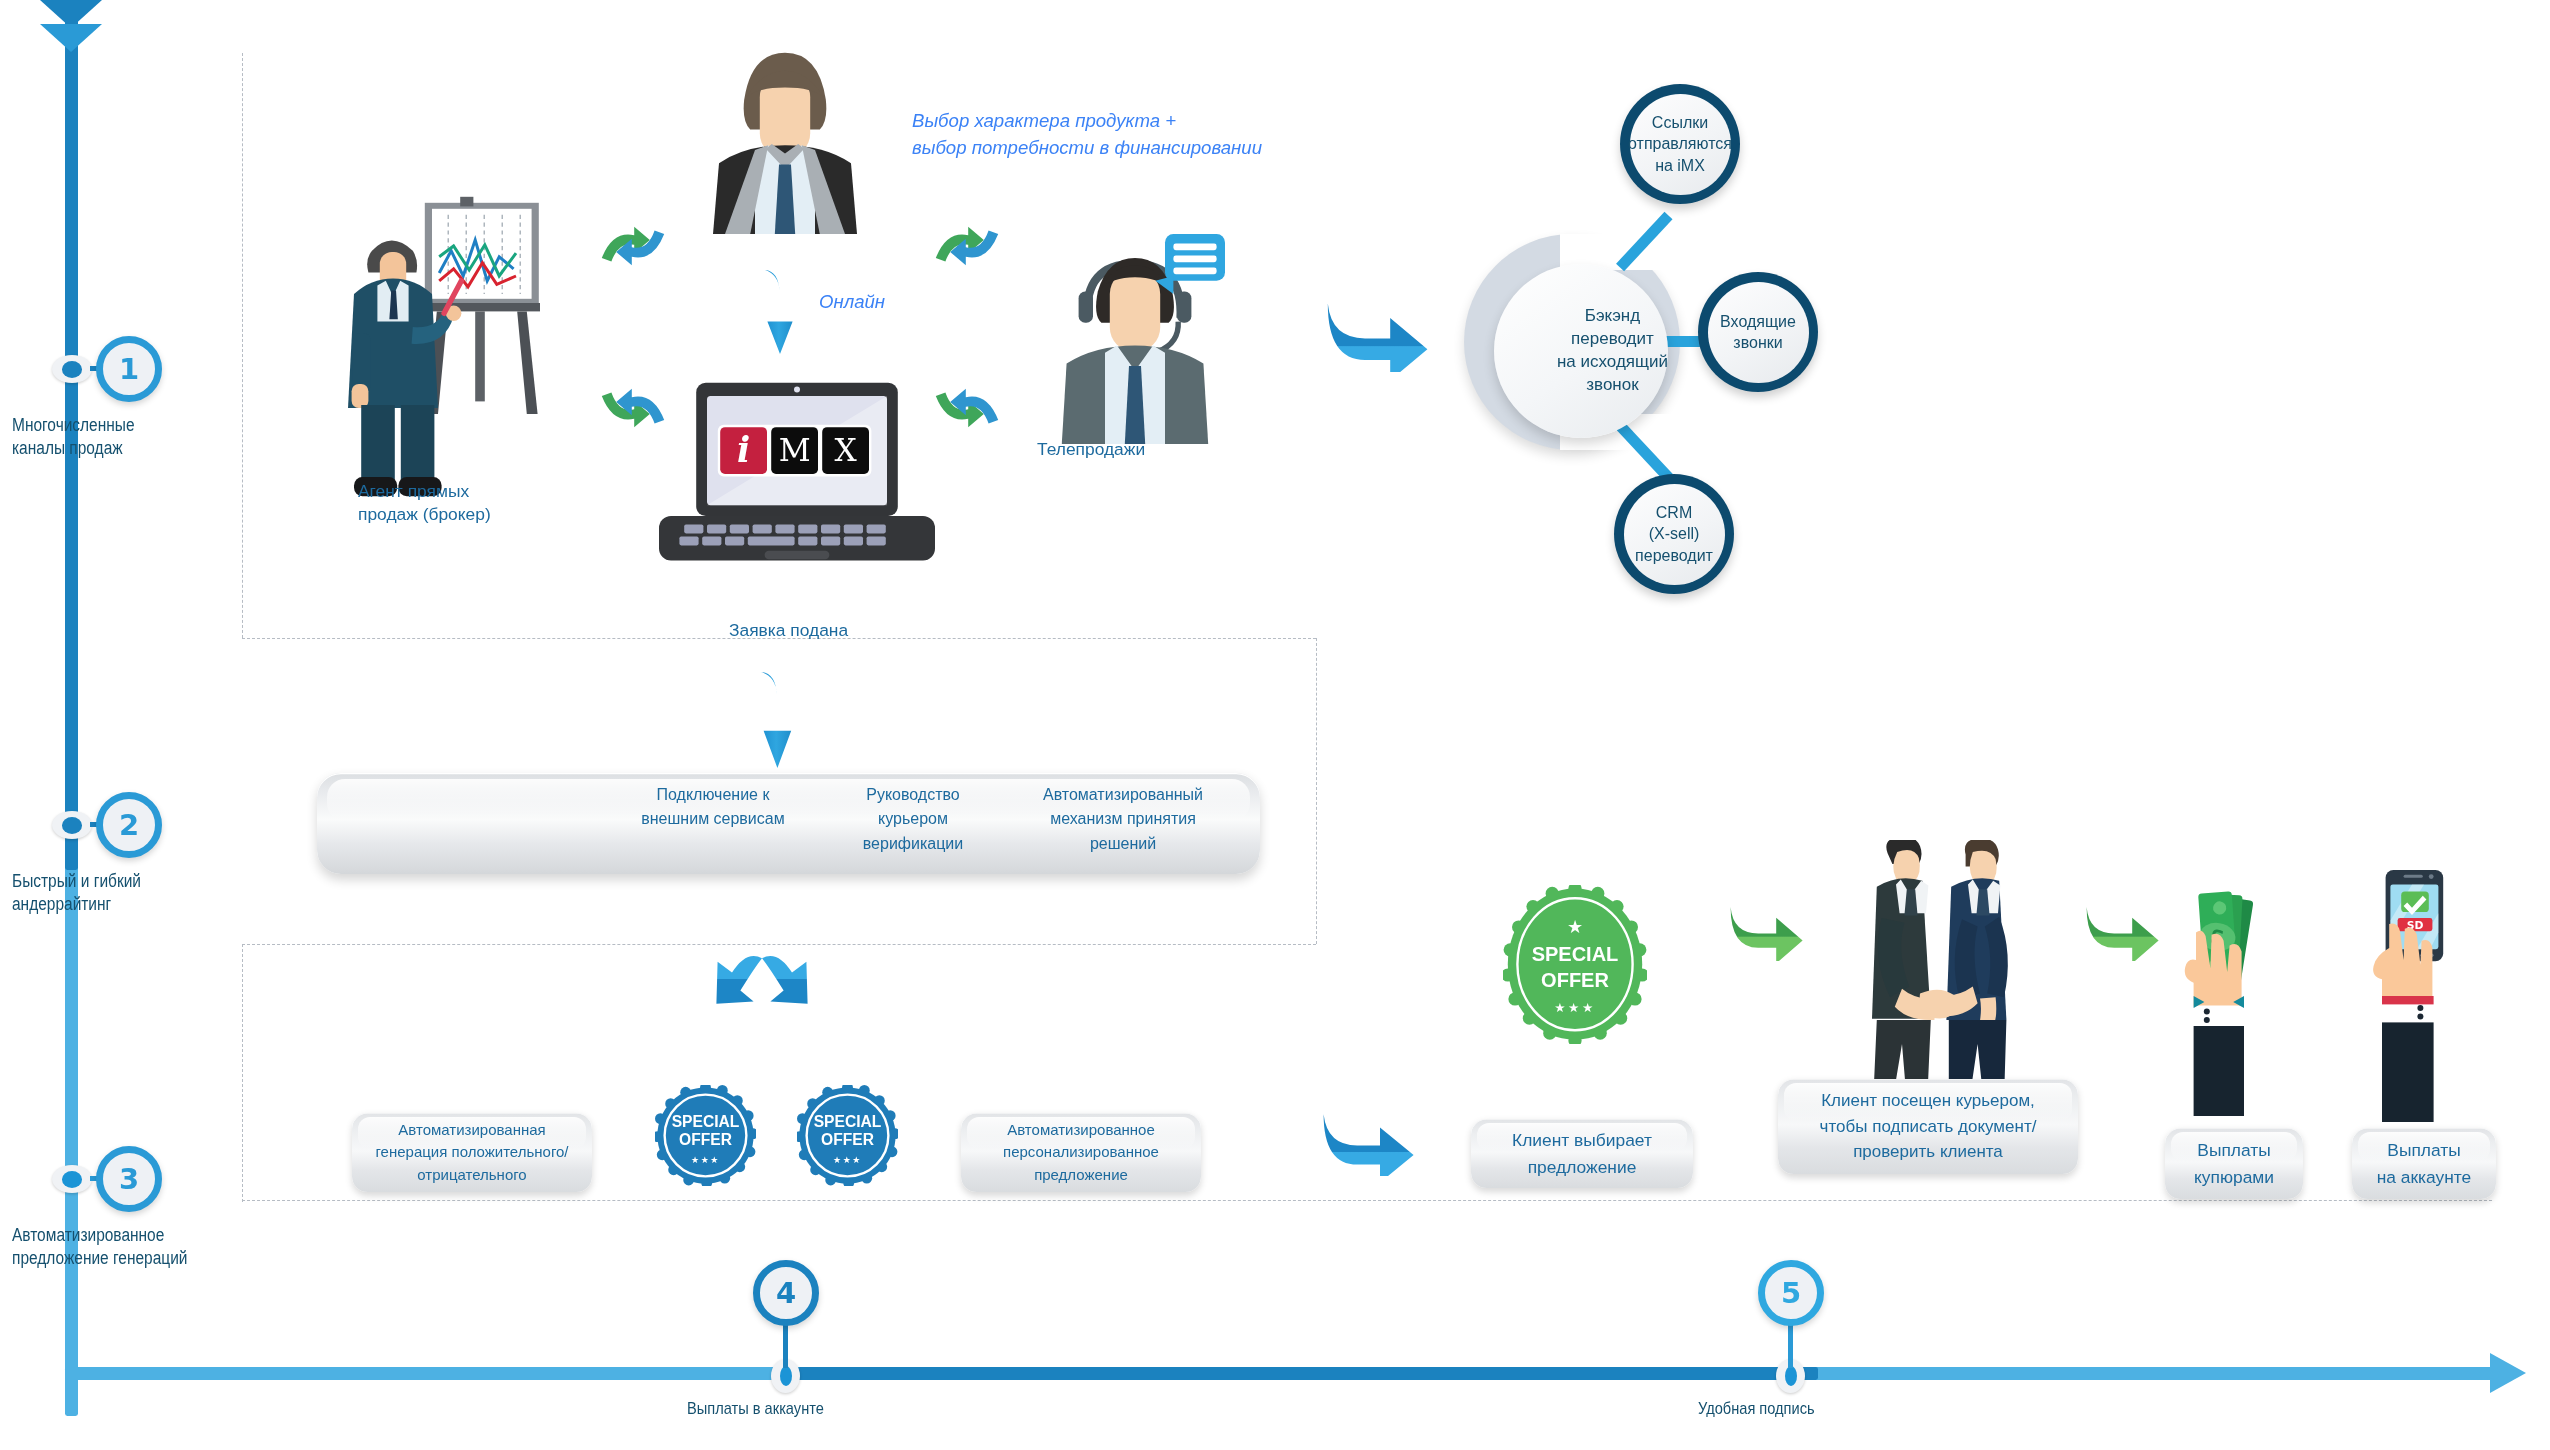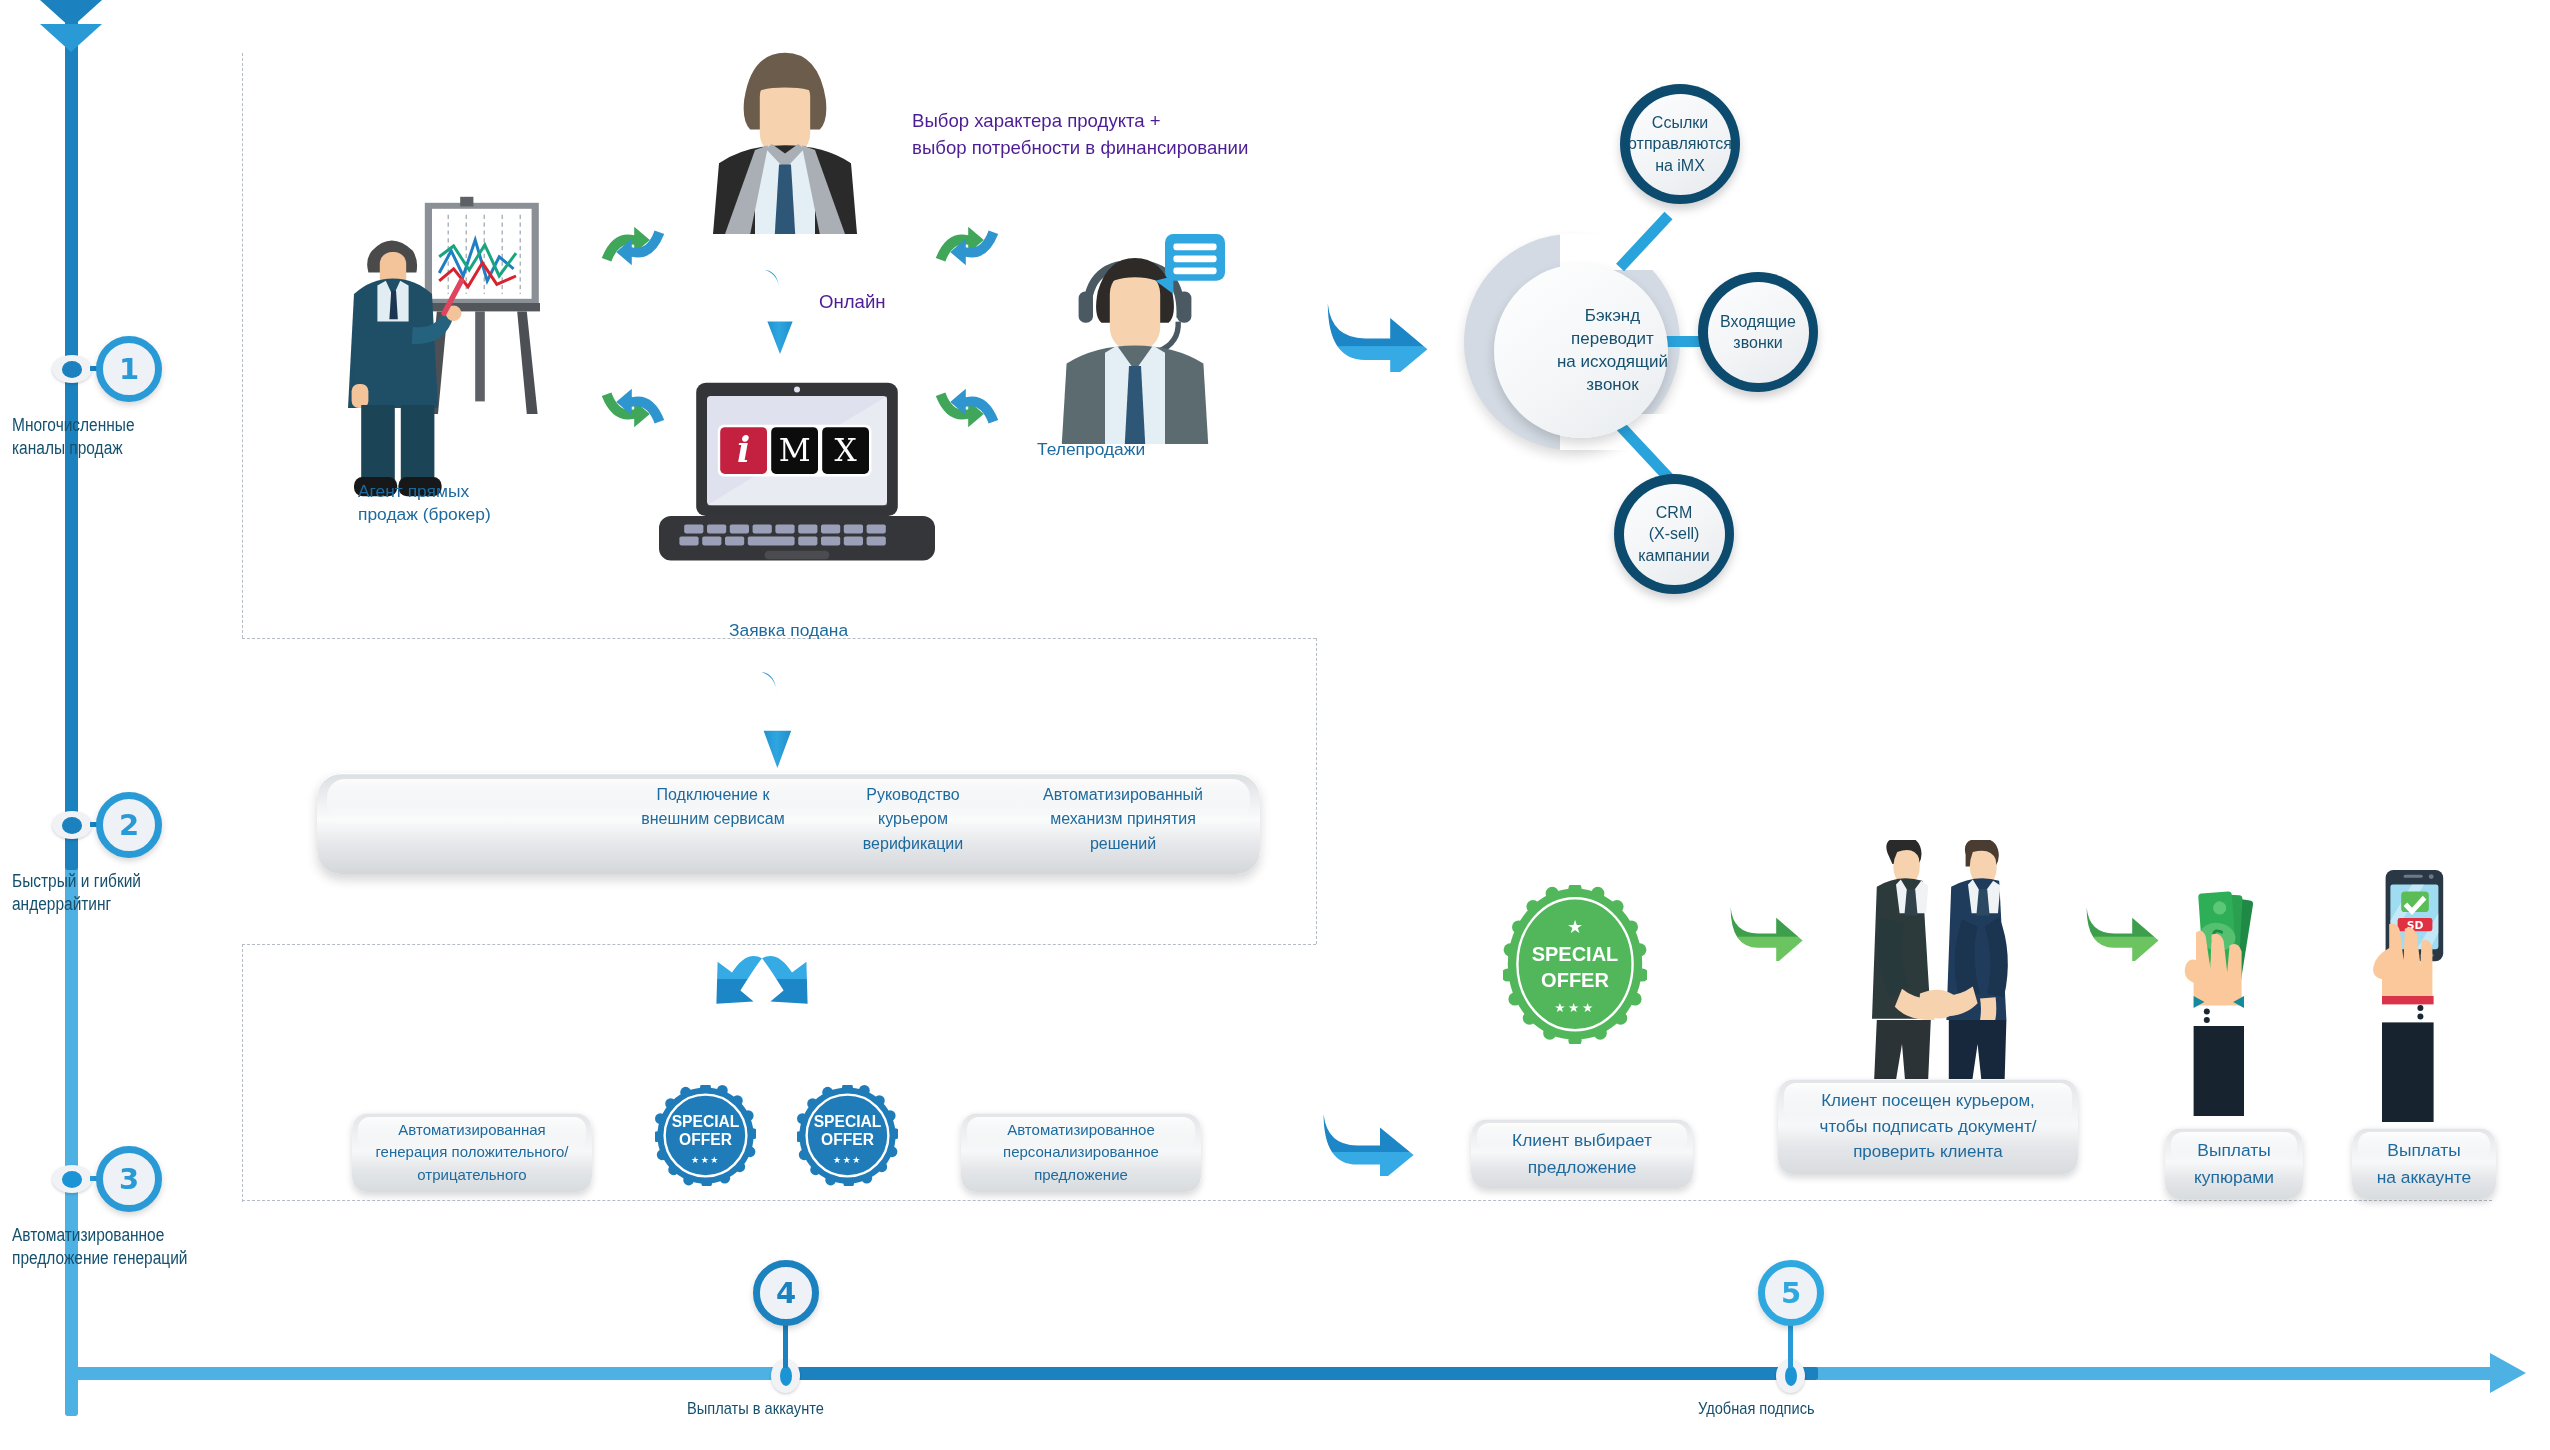--- a/index.html
+++ b/index.html
@@ -48,21 +48,21 @@
   .bigcap{position:absolute;border-radius:24px;
      background:linear-gradient(180deg,#dcdfe2 0%,#e9ebee 20%,#fafbfb 46%,#e6e8eb 70%,#d4d7da 100%);
      box-shadow:0 5.4px 10.8px rgba(0,0,0,.16), inset 0 1.2px 0 #fff;}
   .bigcap::before{content:"";position:absolute;left:9.6px;right:9.6px;top:6px;height:42%;
      border-radius:18px;background:linear-gradient(180deg,rgba(255,255,255,.9),rgba(255,255,255,0));}
   .col-txt{position:absolute;color:#1d6a9e;text-align:center;line-height:1.52;white-space:pre-line;
      font-stretch:condensed;font-size:16px;}
 
   
   .lbl{position:absolute;color:#1d6a9e;line-height:1.3;white-space:pre-line;}
-  .lbl.dk{color:#4c1d95;}
+  .lbl.dk{color:#3b82f6;font-style:italic;}
 
   
   .ocircle{position:absolute;border-radius:50%;background:#0c4a6e;
      box-shadow:0 5.4px 9.6px rgba(0,0,0,.19);display:flex;align-items:center;justify-content:center;}
   .ocircle .face{border-radius:50%;background:linear-gradient(150deg,#fdfdfe 0%,#f2f4f6 55%,#e7eaed 100%);
      display:flex;align-items:center;justify-content:center;}
   .ocircle .t{color:#16506e;text-align:center;line-height:1.32;white-space:pre-line;font-size:16px;}
   .hubring{position:absolute;border-radius:50%;background:#d3dae3;box-shadow:0 6px 12px rgba(0,0,0,.14);}
   .hubface{position:absolute;border-radius:50%;
      background:linear-gradient(145deg,#ffffff 0%,#f4f6f8 55%,#e8ebee 100%);
@@ -342,21 +342,21 @@
   <div class="ocircle" style="left:1698px;top:272px;width:120px;height:120px;">
     <div class="face" style="width:101px;height:101px;">
       <span class="t">Входящие
 звонки</span>
     </div>
   </div>
   <div class="ocircle" style="left:1614px;top:474px;width:120px;height:120px;">
     <div class="face" style="width:101px;height:101px;">
       <span class="t">CRM
 (X-sell)
-кампании</span>
+переводит</span>
     </div>
   </div>
 
   <div class="abs" style="left:749px;top:666px;width:58px;height:108px;">
     <svg viewBox="0 0 96 180" width="58" height="108" aria-hidden="true">
       <defs>
           <linearGradient id="ga2" x1="0" y1="0" x2="1" y2="0">
         <stop offset="0%" stop-color="#1d8fd0"></stop>
             <stop offset="50%" stop-color="#2fa6e0"></stop>
             <stop offset="100%" stop-color="#1f8ecb"></stop>

